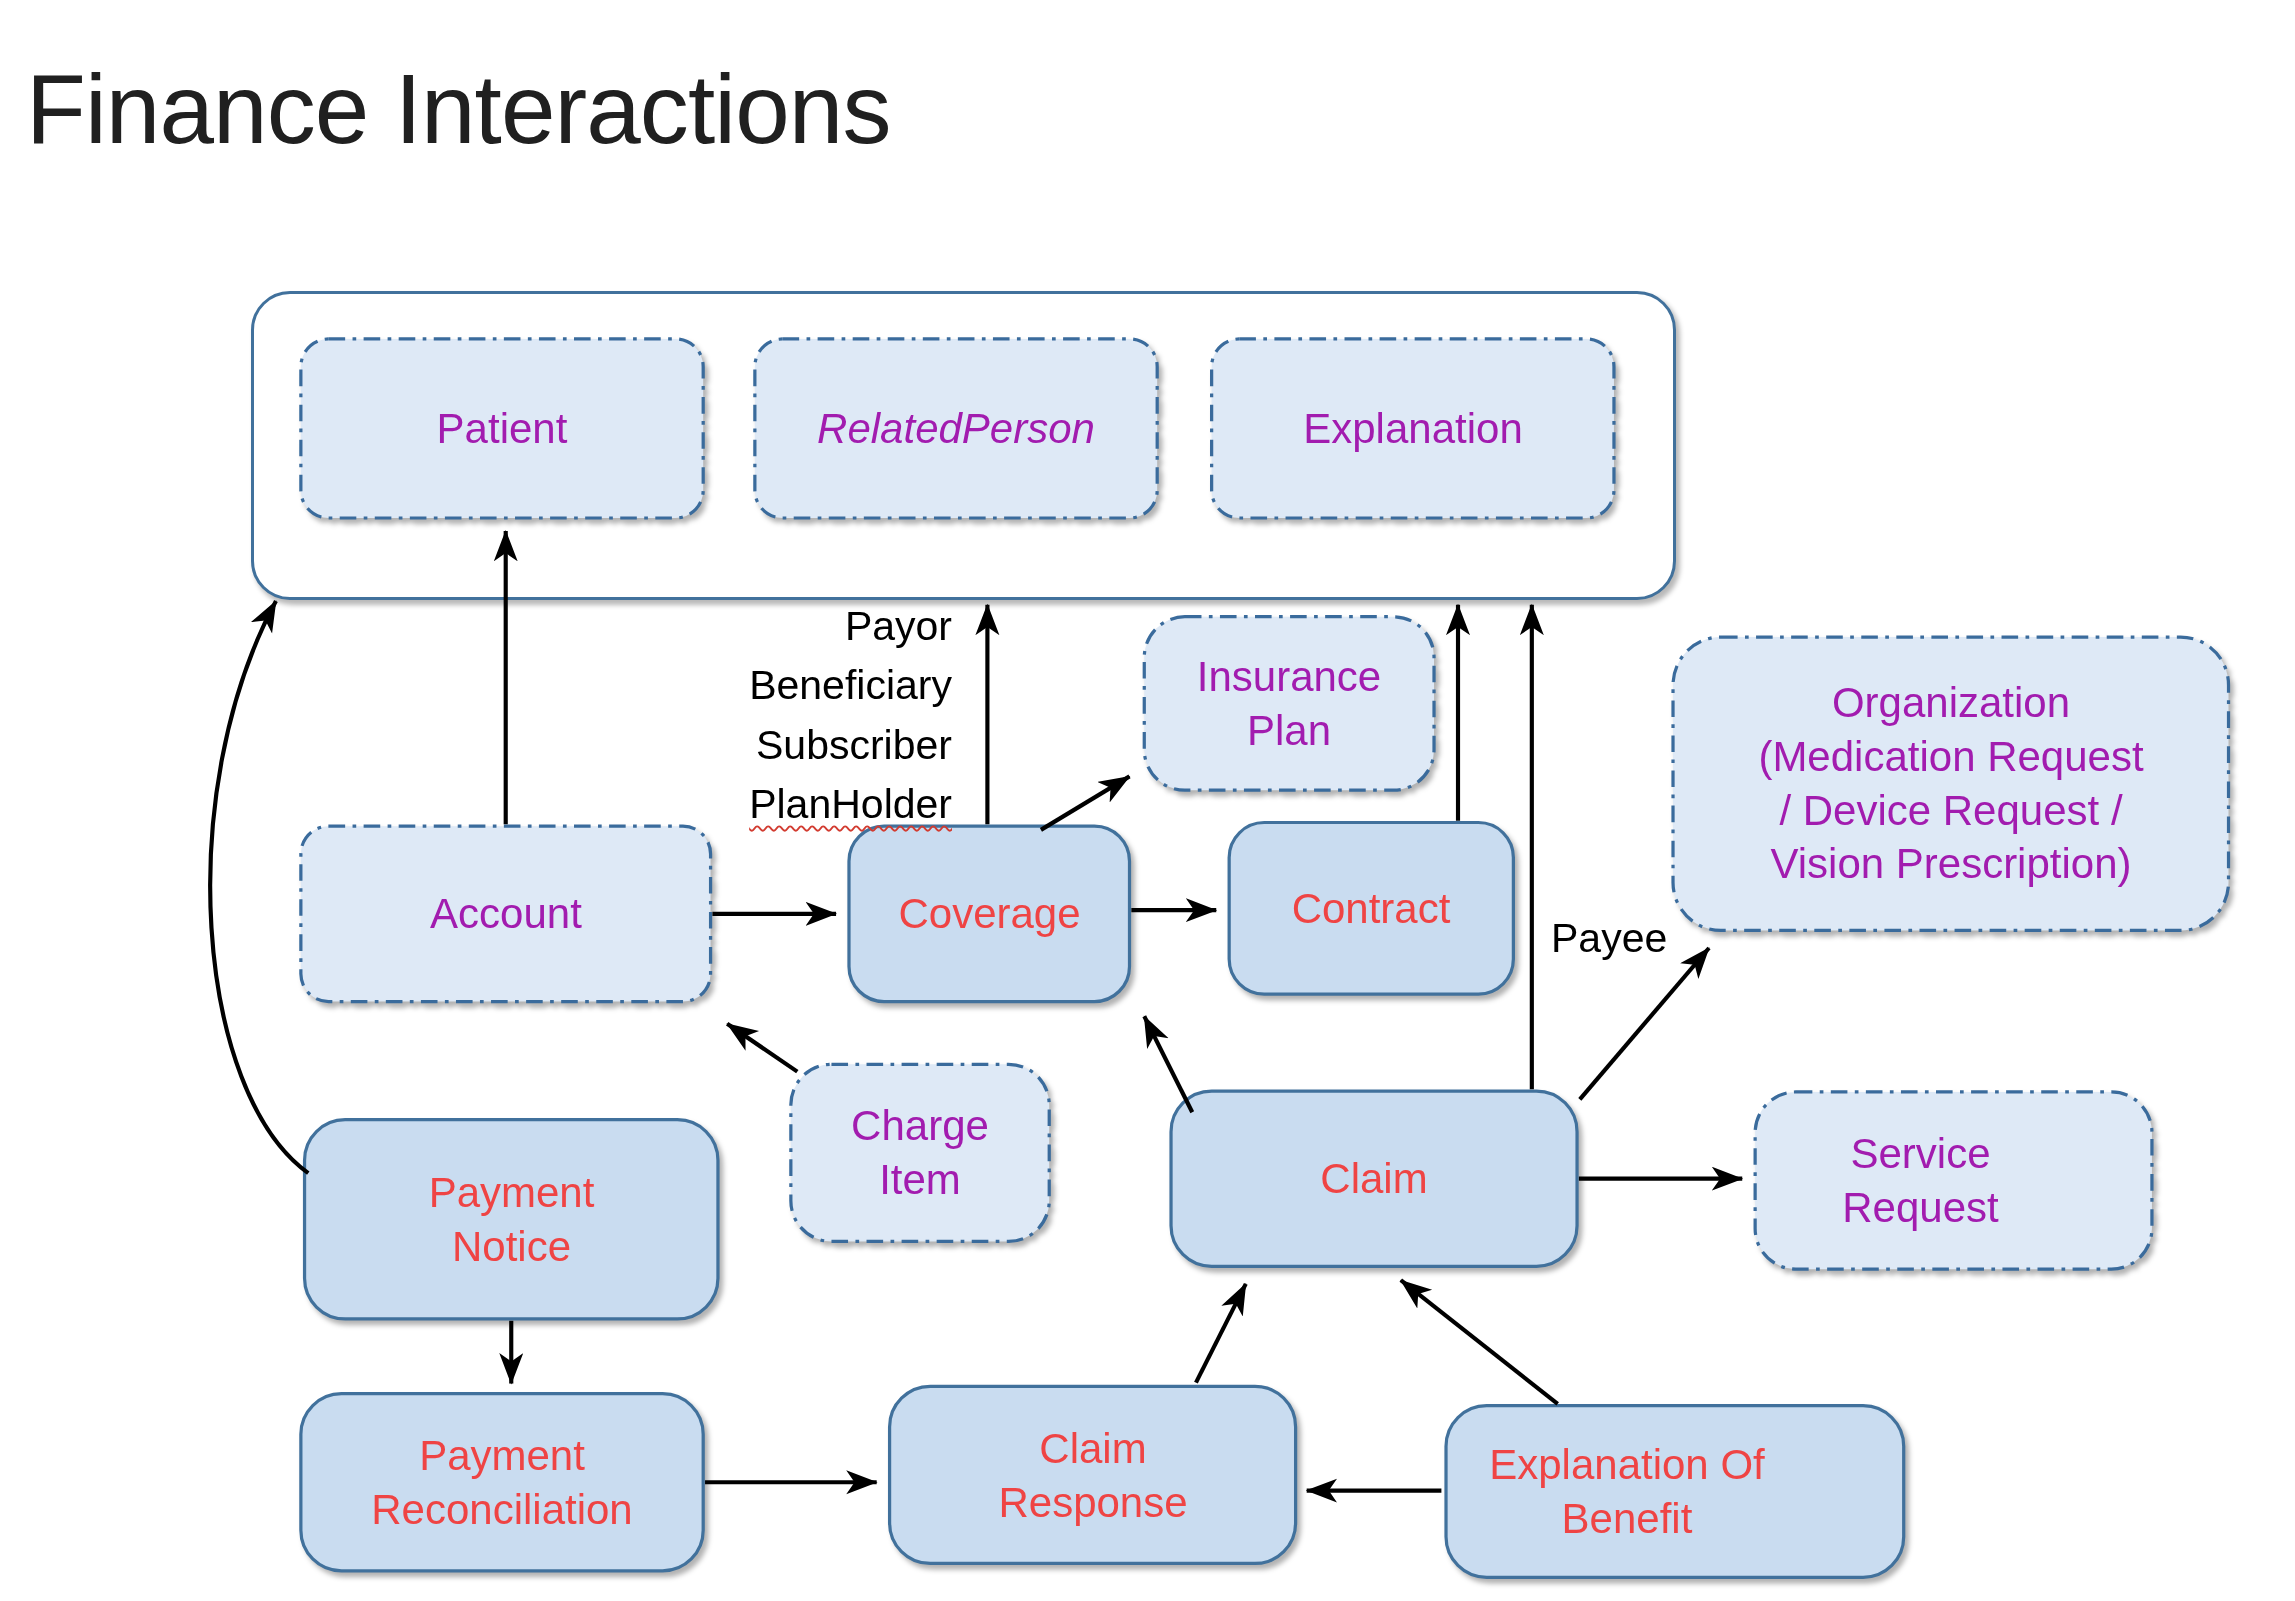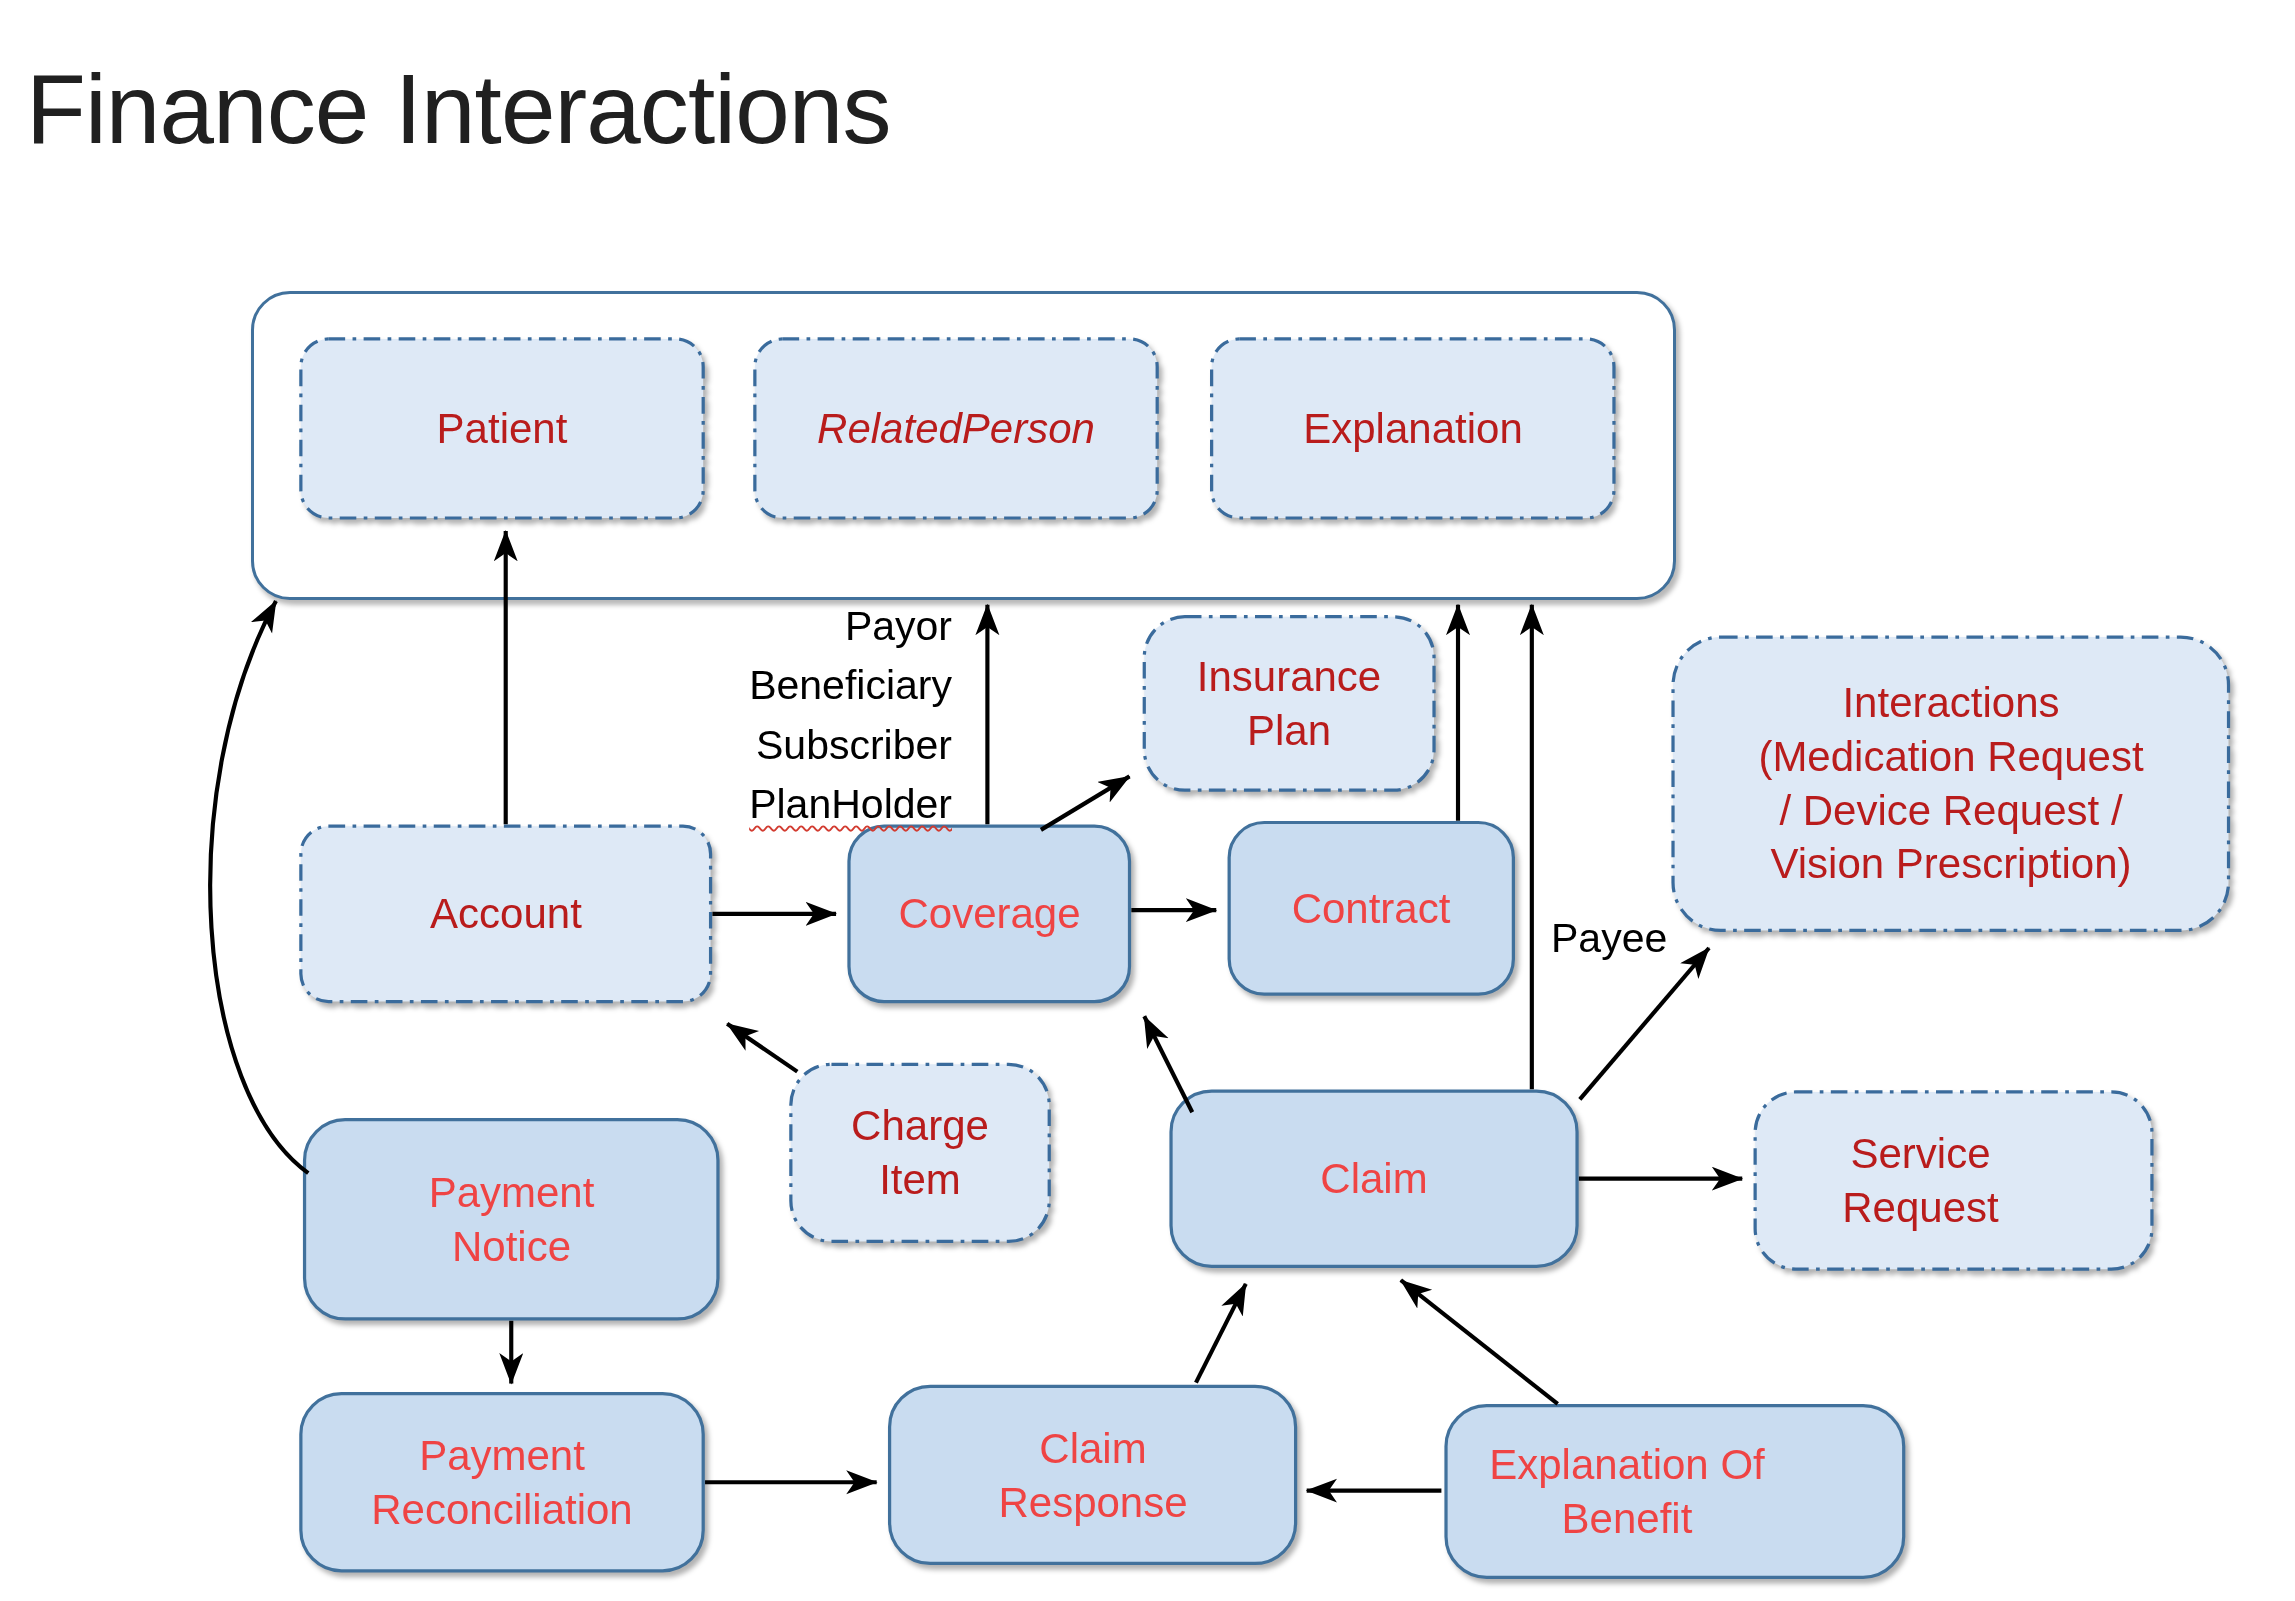--- a/index.html
+++ b/index.html
@@ -24,21 +24,21 @@
   .rect-solid{fill:#C9DCF0;stroke:#41719C;stroke-width:3.5;}
   .rect-dashed{fill:#DEE9F6;stroke:#3A6B9C;stroke-width:3.5;stroke-dasharray:18 8 4 8;}
   .edge{stroke:#000000;stroke-width:4.5;fill:none;}
 
   .node{
     position:absolute;display:flex;flex-direction:column;align-items:center;justify-content:center;
     text-align:center;line-height:1.28;
   }
   .node span{display:block;white-space:nowrap;}
   .txt-black{color:#ef4444;font-size:42px;}
-  .txt-gray{color:#b91c1c;font-size:42px;}
+  .txt-gray{color:#a21caf;font-size:42px;}
 
   .roles-label{
     position:absolute;left:646px;top:557px;width:306px;
     text-align:right;font-size:41px;color:#000000;line-height:1.45;
   }
   .roles-label span{display:block;}
   .roles-label .misspelled{
     text-decoration-line:underline;
     text-decoration-style:wavy;
     text-decoration-color:#d23b30;
@@ -116,21 +116,21 @@
   <div class="node" style="left:1212px;top:299px;width:402px;height:179px;">
     <span class="txt-gray">Explanation</span>
   </div>
 
   <div class="node" style="left:1144px;top:577px;width:290px;height:174px;">
     <span class="txt-gray">Insurance</span>
     <span class="txt-gray">Plan</span>
   </div>
 
   <div class="node" style="left:1673px;top:597px;width:556px;height:293px;">
-    <span class="txt-gray">Interactions</span>
+    <span class="txt-gray">Organization</span>
     <span class="txt-gray">(Medication Request</span>
     <span class="txt-gray">/ Device Request /</span>
     <span class="txt-gray">Vision Prescription)</span>
   </div>
 
   <div class="node" style="left:301px;top:786px;width:410px;height:175px;">
     <span class="txt-gray">Account</span>
   </div>
 
   <div class="node" style="left:849px;top:786px;width:281px;height:175px;">

